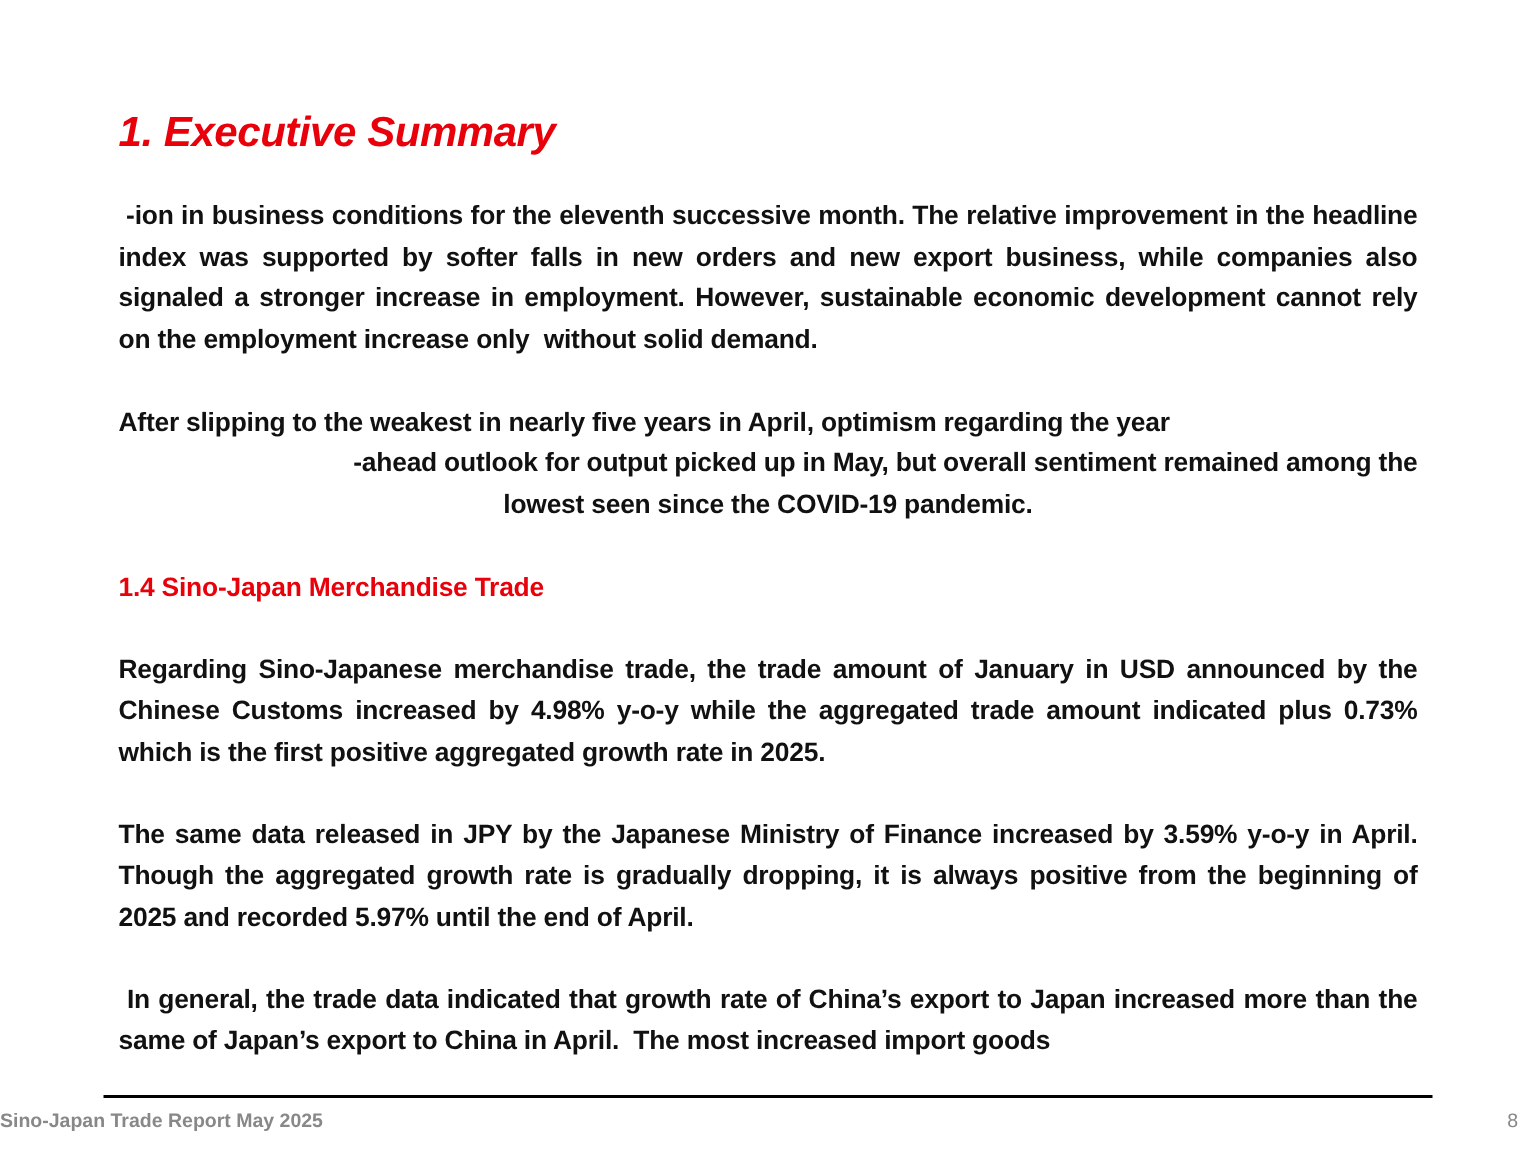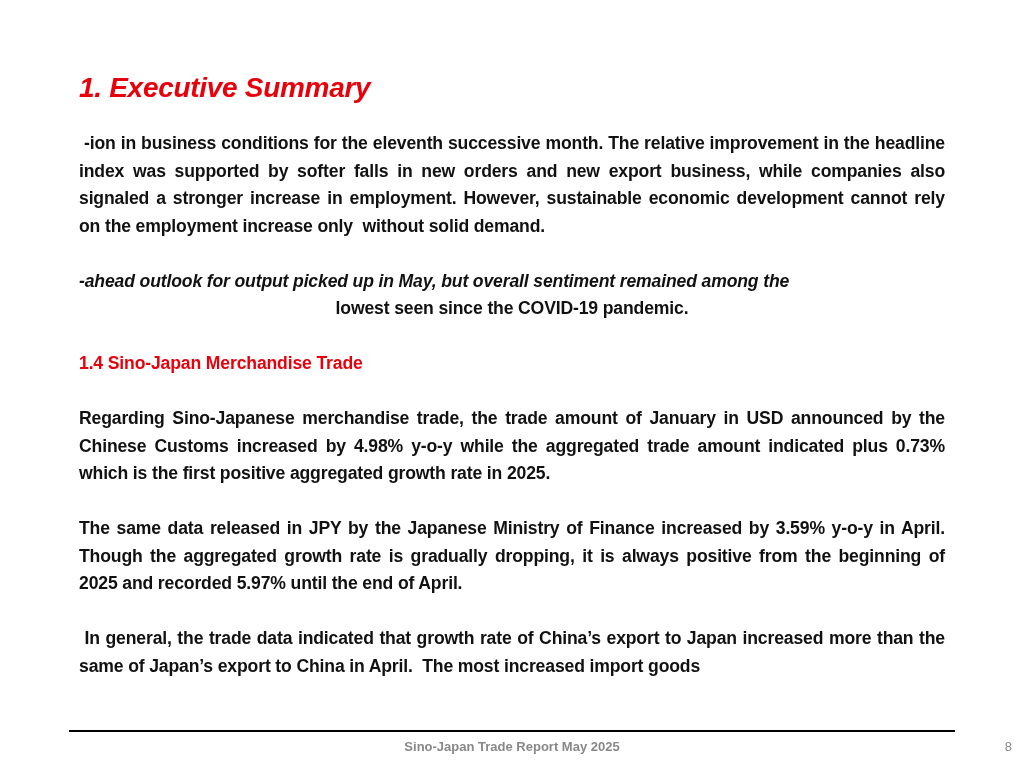--- a/index.html
+++ b/index.html
@@ -5,32 +5,33 @@
   html, body { margin:0; padding:0; }
   body { width:1024px; height:768px; background:#ffffff; position:relative; overflow:hidden;
          font-family:"Liberation Sans", sans-serif; }
   .title { position:absolute; left:79px; top:72px; font-size:28px; font-weight:bold; color:#e8000b; letter-spacing:-0.3px;font-style:italic; }
   .body { position:absolute; left:79px; top:130px; width:866px; font-size:17.6px; font-weight:bold; color:#111;
           line-height:27.5px; text-align:justify; letter-spacing:-0.15px; }
   .body p { margin:0; }
   .gap { height:27.5px; }
   .sub { color:#e8000b; }
   .rule { position:absolute; left:69px; top:730px; width:886px; height:2px; background:#000; }
-  .footer { position:absolute; left:0; width:1024px; top:739px; text-align:center; font-size:13px; color:#888; font-weight:bold; }
+  .footer { position:absolute; left:0; width:1024px; top:739px; text-align:left; font-size:13px; color:#888; font-weight:bold; }
   .pagenum { position:absolute; right:12px; top:739px; font-size:13px; color:#888; }
 </style>
 </head>
 <body>
 
 <div class="title">1. Executive Summary</div>
 
 <div class="body">
   <p style="white-space:pre-wrap;"> -ion in business conditions for the eleventh successive month. The relative improvement in the headline index was supported by softer falls in new orders and new export business, while companies also signaled a stronger increase in employment. However, sustainable economic development cannot rely on the employment increase only  without solid demand.</p>
   <div class="gap"></div>
-  <p style="text-align:left;font-style:italic;">-ahead outlook for output picked up in May, but overall sentiment remained among the</p>
+  <p style="text-align:left;">After slipping to the weakest in nearly five years in April, optimism regarding the year</p>
+  <p style="text-align:right;">-ahead outlook for output picked up in May, but overall sentiment remained among the</p>
   <p style="text-align:center;">lowest seen since the COVID-19 pandemic.</p>
   <div class="gap"></div>
   <p class="sub">1.4 Sino-Japan Merchandise Trade</p>
   <div class="gap"></div>
   <p>Regarding Sino-Japanese merchandise trade, the trade amount of January in USD announced by the Chinese Customs increased by 4.98% y-o-y while the aggregated trade amount indicated plus 0.73% which is the first positive aggregated growth rate in 2025.</p>
   <div class="gap"></div>
   <p>The same data released in JPY by the Japanese Ministry of Finance increased by 3.59% y-o-y in April. Though the aggregated growth rate is gradually dropping, it is always positive from the beginning of 2025 and recorded 5.97% until the end of April.</p>
   <div class="gap"></div>
   <p style="white-space:pre-wrap;"> In general, the trade data indicated that growth rate of China’s export to Japan increased more than the same of Japan’s export to China in April.  The most increased import goods</p>
 </div>

